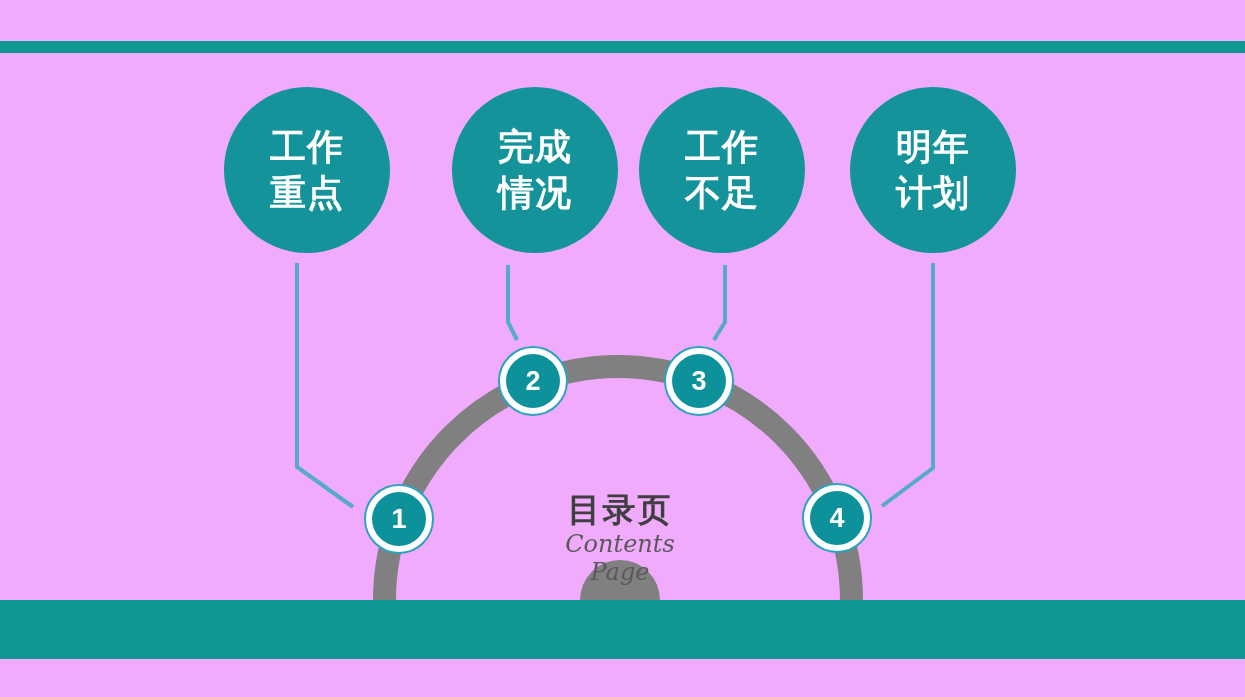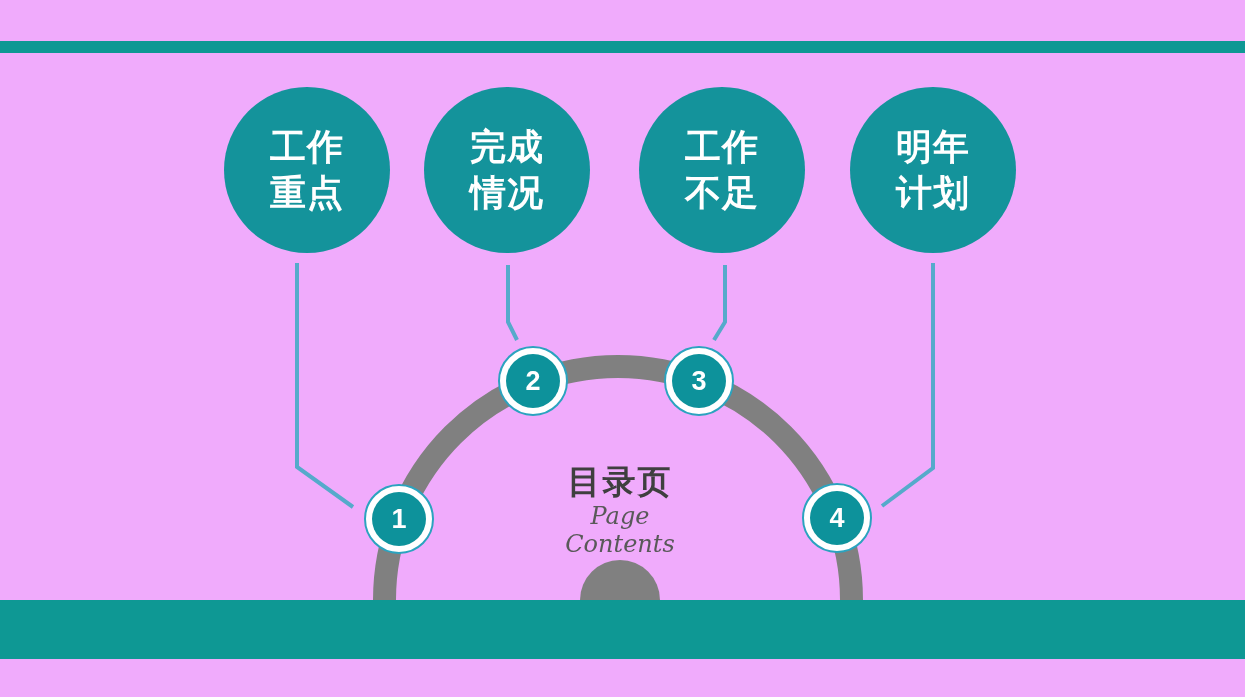--- a/index.html
+++ b/index.html
@@ -41,21 +41,21 @@
     border-radius:50%;
     background:var(--teal-circle);
     display:flex;flex-direction:column;align-items:center;justify-content:center;
     z-index:2;
     color:#ffffff;
     font-size:36px;font-weight:700;line-height:46px;
     text-align:center;
     letter-spacing:1px;
   }
   .topic-circle.t0{left:224px;}
-  .topic-circle.t1{left:424px;}
+  .topic-circle.t1{left:452px;}
   .topic-circle.t2{left:639px;}
   .topic-circle.t3{left:850px;}
   .badge{
     position:absolute;width:70px;height:70px;box-sizing:border-box;
     border:2px solid var(--badge-ring);
     border-radius:50%;
     background:#ffffff;
     display:flex;align-items:center;justify-content:center;
     z-index:2;
   }
@@ -69,21 +69,21 @@
     color:#ffffff;
     display:flex;align-items:center;justify-content:center;
     font-size:27px;font-weight:700;
   }
   .center-title{
     position:absolute;left:495px;top:462px;width:250px;
     text-align:center;z-index:2;
   }
   .center-title .cn{
     font-size:33px;font-weight:700;color:var(--title-dark);
-    letter-spacing:2px;line-height:40px;
+    letter-spacing:2px;line-height:40px;margin-top:28px;
   }
   .center-title .en{
     font-family:"DejaVu Serif", serif;
     font-style:italic;
     font-size:24px;color:var(--subtitle-gray);
     line-height:28px;
   }
 </style>
 </head>
 <body>
@@ -126,19 +126,19 @@
   </div>
   <div class="badge b2">
     <div class="badge-inner">3</div>
   </div>
   <div class="badge b3">
     <div class="badge-inner">4</div>
   </div>
 
   <div class="center-title">
     <div class="cn">目录页</div>
+    <div class="en">Contents</div>
     <div class="en">Page</div>
-    <div class="en">Contents</div>
   </div>
 
   <div class="bottom-bar"></div>
 
 </div>
 
 </body></html>

